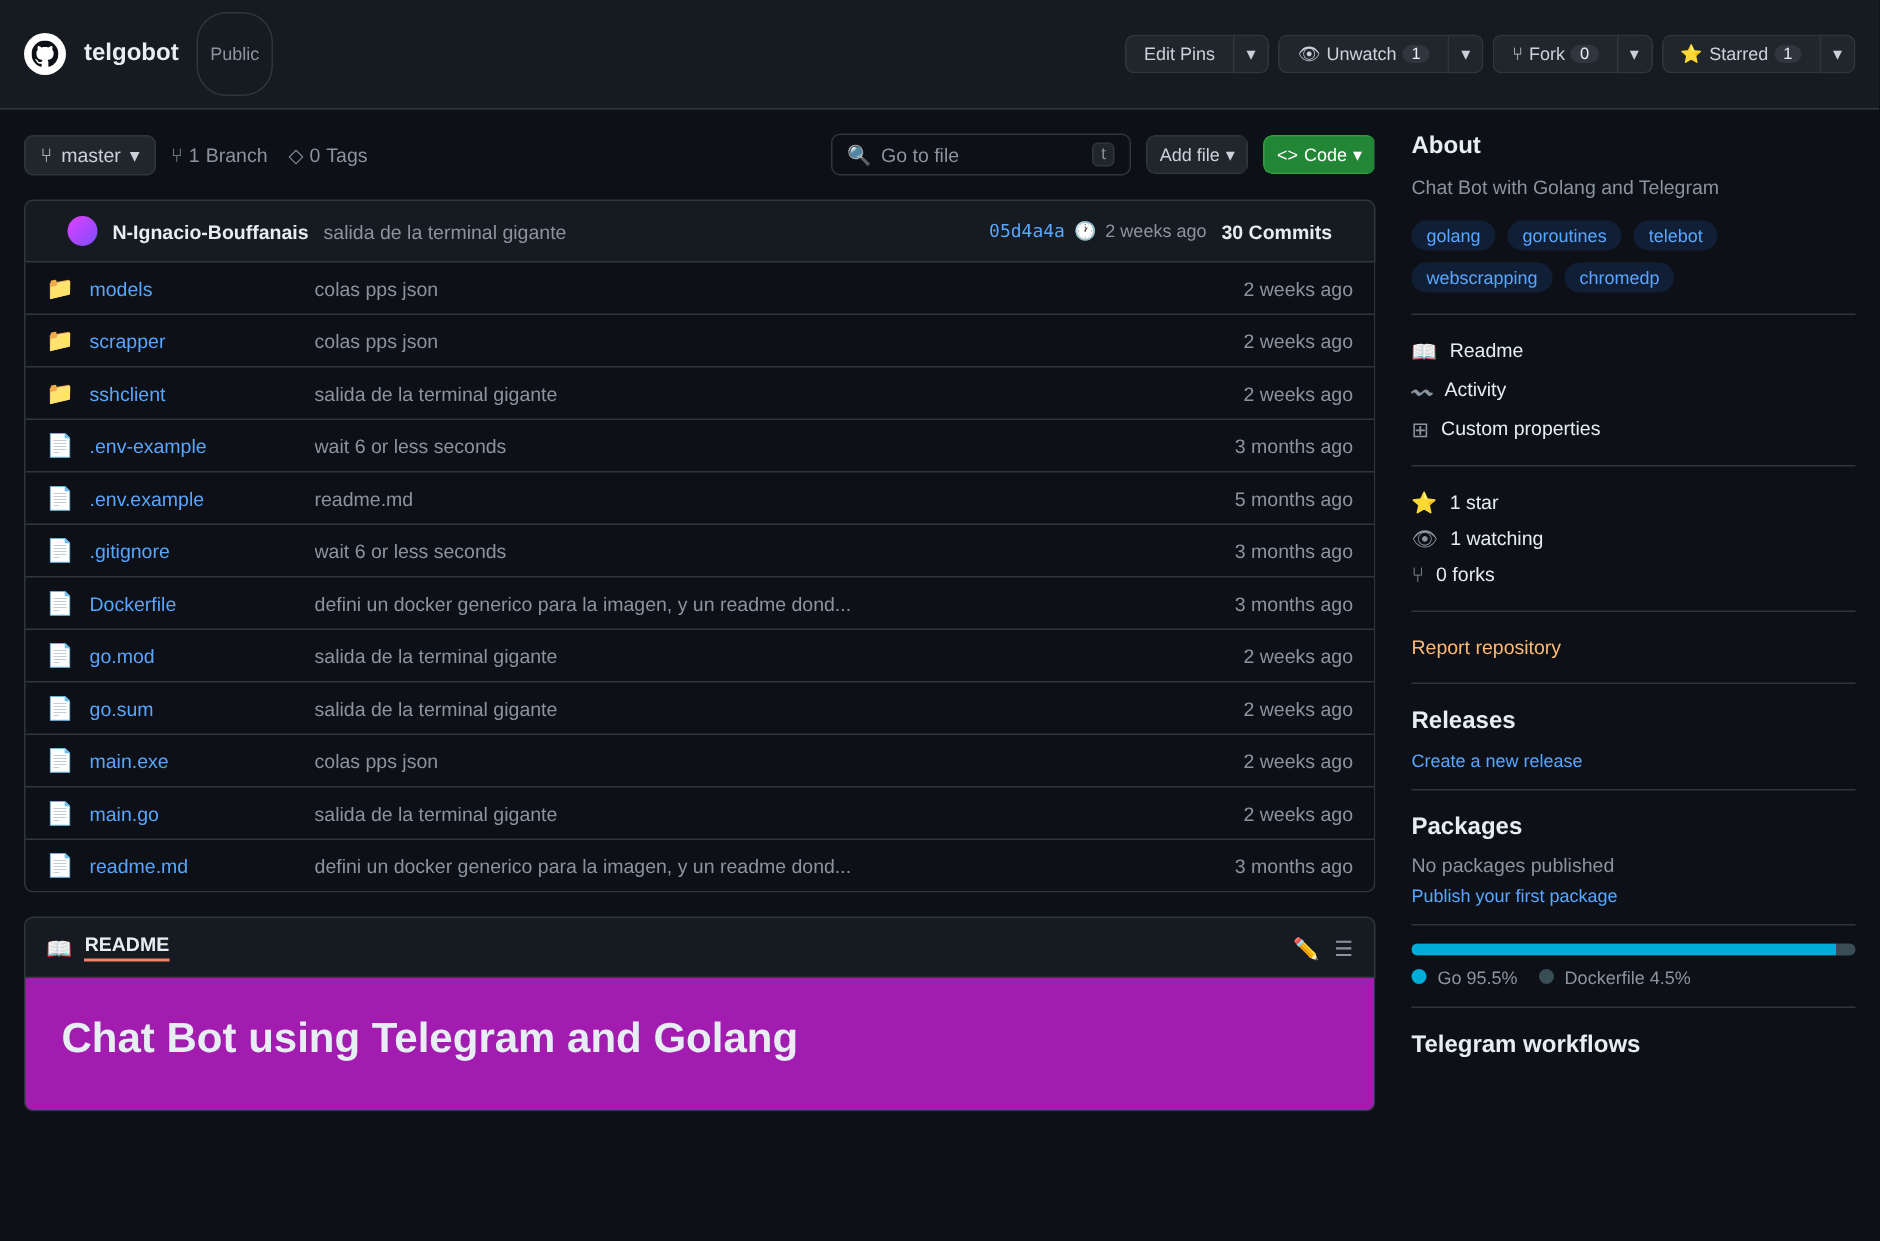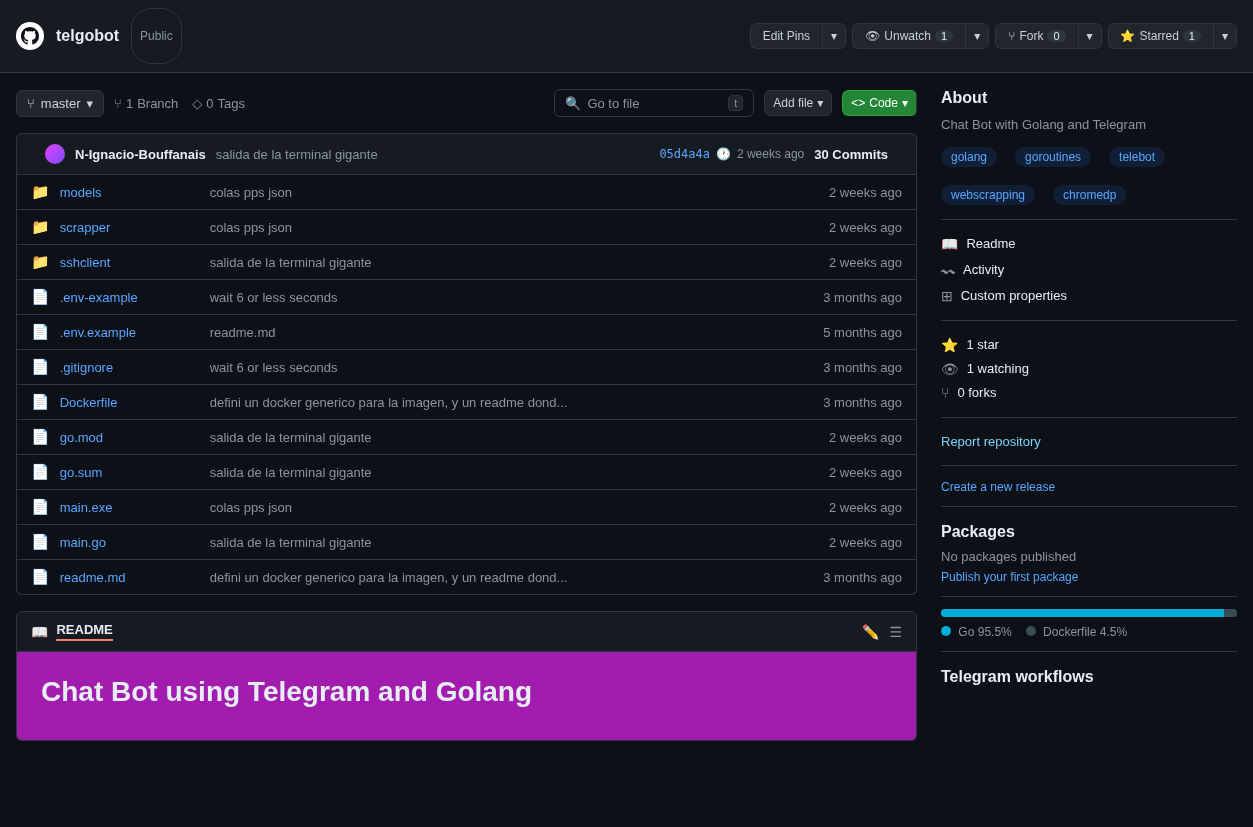--- a/index.html
+++ b/index.html
@@ -229,21 +229,21 @@
     }
     .about-desc {
       color: #8b949e;
       font-size: 13px;
       margin-bottom: 12px;
       line-height: 1.5;
     }
     .tags-container {
       display: flex;
       flex-wrap: wrap;
-      gap: 18px;
+      gap: 8px;
       margin-bottom: 14px;
     }
     .tag {
       background: #1f6feb26;
       color: #58a6ff;
       border-radius: 20px;
       padding: 3px 10px;
       font-size: 12px;
       cursor: pointer;
     }
@@ -300,21 +300,21 @@
       color: #8b949e;
     }
     .lang-dot {
       width: 10px; height: 10px;
       border-radius: 50%;
       display: inline-block;
       margin-right: 4px;
     }
 
     .report-link {
-      color: #7dd3fc;
+      color: #fdba74;
       font-size: 13px;
       cursor: pointer;
       display: block;
       padding: 4px 0;
     }
 
     .suggested-title {
       font-size: 16px;
       font-weight: 600;
       margin-top: 16px;
@@ -551,20 +551,21 @@
       <div class="about-row">
         <span class="icon">⑂</span>
         <span>0 forks</span>
       </div>
       <hr class="about-divider">
       <a class="report-link">Report repository</a>
     </div>
 
     <div>
       <hr class="about-divider">
+      <div class="section-title">Releases</div>
       <a class="create-release">Create a new release</a>
     </div>
 
     <div>
       <hr class="about-divider">
       <div class="section-title">Packages</div>
       <div class="no-releases">No packages published</div>
       <a class="create-release">Publish your first package</a>
     </div>
 

